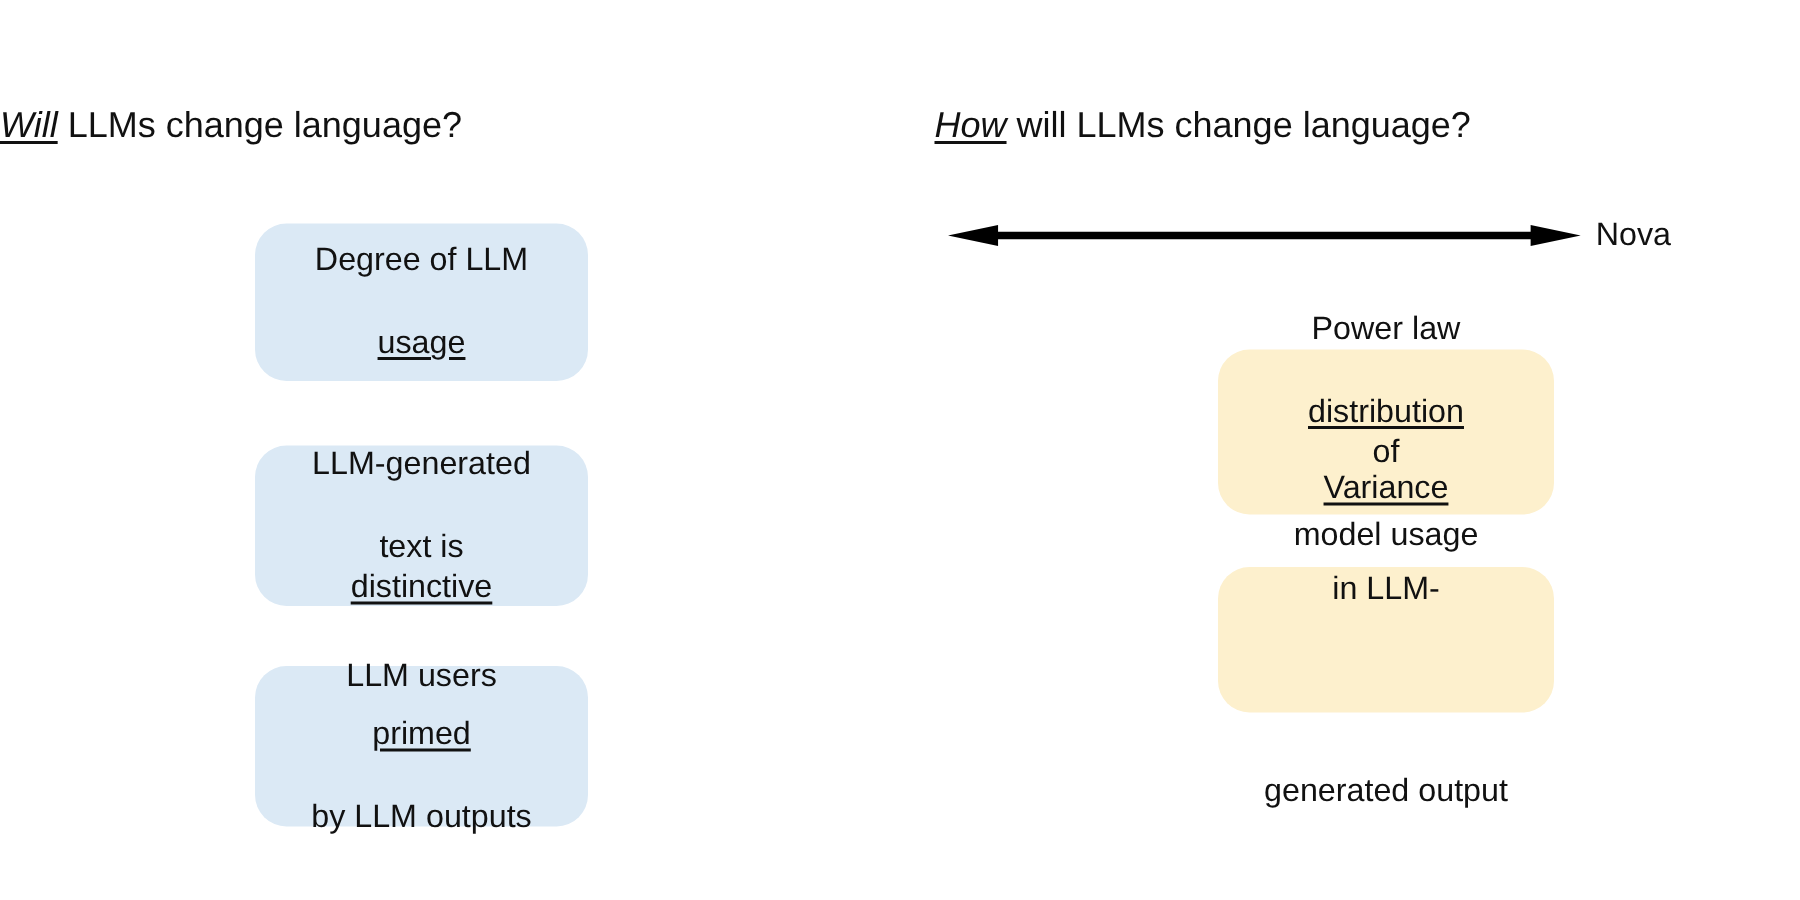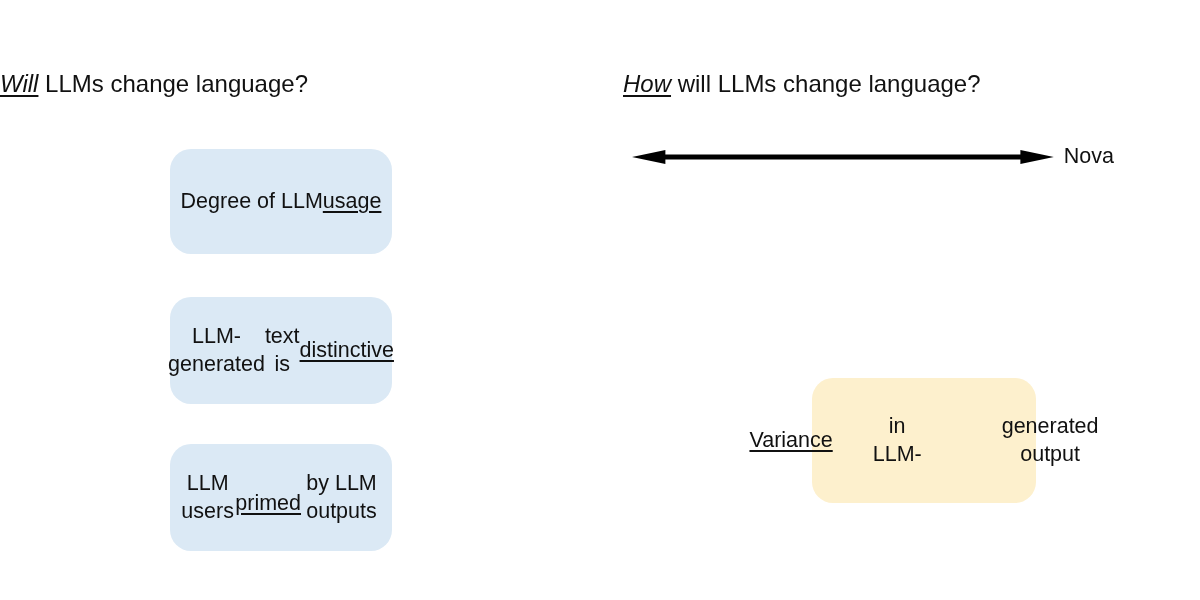--- a/index.html
+++ b/index.html
@@ -48,29 +48,30 @@
   .box {
     position: absolute;
     border-radius: 21px;
     display: flex;
     align-items: center;
     justify-content: center;
     text-align: center;
     font-size: 21.5px;
     line-height: 27.5px;
     padding: 6px 10px;
+    flex-direction: column;
   }
   .box-blue   { background: var(--blue-box); }
   .box-yellow { background: var(--yellow-box); }
 
   #box-l1 { left: 170px; top: 149px; width: 222px; height: 105px; }
   #box-l2 { left: 170px; top: 297px; width: 222px; height: 107px; }
   #box-l3 { left: 170px; top: 444px; width: 222px; height: 107px; }
   #box-r1 { left: 812px; top: 233px; width: 224px; height: 110px; }
-  #box-r2 { left: 812px; top: 378px; width: 224px; height: 125px; gap: 40px; }
+  #box-r2 { left: 812px; top: 378px; width: 224px; height: 97px; gap: 40px; }
 </style>
 </head>
 <body>
 
 <div class="canvas">
 
   <div class="title title-left"><span data-u="" style="text-decoration: underline; text-underline-offset: 3px; font-style: italic;">Will</span><span> LLMs change language?</span></div>
 
   <div class="title title-right"><span data-u="" style="text-decoration: underline; text-underline-offset: 3px; font-style: italic;">How</span><span> will LLMs change language?</span></div>
 
@@ -98,20 +99,28 @@
       <span data-u="" style="text-decoration: underline; text-underline-offset: 3px;">distinctive</span>
     </div>
 
   <div class="box box-blue" id="box-l3">
       <span>LLM users </span>
       <span data-u="" style="text-decoration: underline; text-underline-offset: 3px; margin-top: 12px;">primed</span>
       <br>
       <span>by LLM outputs</span>
     </div>
 
+  <div class="box box-yellow" id="box-r1">
+      <span>Power law</span>
+      <br>
+      <span data-u="" style="text-decoration: underline; text-underline-offset: 3px;">distribution</span>
+      <span> of</span>
+      <br>
+      <span>model usage</span>
+    </div>
 
   <div class="box box-yellow" id="box-r2">
       <span data-u="" style="text-decoration: underline; text-underline-offset: 3px;">Variance</span>
       <span> in LLM-</span>
       <br>
       <span>generated output</span>
     </div>
 
 </div>
 

